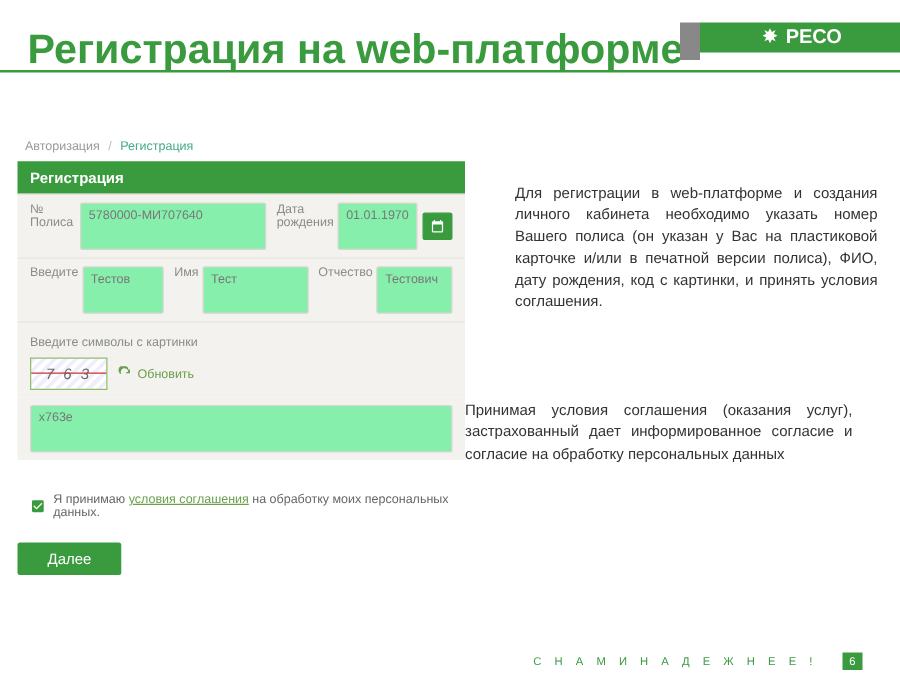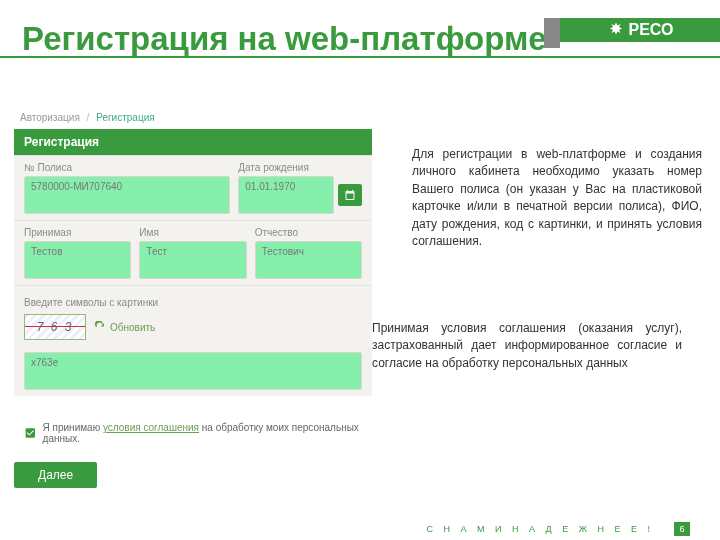--- a/index.html
+++ b/index.html
@@ -9,21 +9,21 @@
   .topbar-gray{position:absolute;top:18px;right:160px;width:16px;height:30px;background:#888}
   h1.title{position:absolute;top:20px;left:22px;color:#3a9b3e;font-size:33px;font-weight:bold}
   .underline{position:absolute;top:56px;left:0;width:720px;height:2px;background:#3a9b3e}
   .form-shot{position:absolute;top:108px;left:14px;width:358px}
   .breadcrumb{font-size:10px;color:#999;padding:4px 6px}
   .breadcrumb .sep{margin:0 4px;color:#bbb}
   .breadcrumb .active{color:#4a8;}
   .reg-head{background:#3a9b3e;color:#fff;font-size:12px;font-weight:bold;padding:6px 10px;margin-top:2px}
   .panel{background:#f3f2ee;border-top:1px solid #e5e3dc}
   .row{display:flex;gap:8px;padding:6px 10px}
-  .field{flex:1;display:flex;flex-direction:column;gap:3px}
+  .field{flex:1;display:flex;flex-direction:row;gap:3px}
   .lbl{font-size:10px;color:#898c88}
   .inp{height:38px;border:1px solid #d8d6cf;background:#86efac;border-radius:2px;font-size:10px;color:#777;padding:0 6px;line-height:20px;width:100%}
   .date-wrap{display:flex;gap:4px;align-items:center}
   .date-wrap .inp{flex:1}
   .cal-btn{width:24px;height:22px;border:1px solid #3a9b3e;background:#3a9b3e;border-radius:2px;display:flex;align-items:center;justify-content:center}
   .cal-btn svg{width:12px;height:12px;fill:#fff}
   .captcha-row{display:flex;align-items:center;gap:8px;padding:4px 10px 6px}
   .captcha-img{width:62px;height:26px;border:1px solid #8fbf69;background:repeating-linear-gradient(135deg,#eef 0 3px,#fff 3px 6px);display:flex;align-items:center;justify-content:center;font-size:12px;font-style:italic;color:#666;letter-spacing:2px;position:relative}
   .captcha-img::before{content:"";position:absolute;left:0;right:0;top:11px;border-top:1px solid #c33}
   .refresh{display:flex;align-items:center;gap:4px;font-size:10px;color:#6a9f4c}
@@ -78,21 +78,21 @@
               </svg>
           </div>
         </div>
       </div>
     </div>
   </div>
 
   <div class="panel">
     <div class="row">
       <div class="field">
-        <span class="lbl">Принимая</span>
+        <span class="lbl">Введите</span>
         <div class="inp">Тестов</div>
       </div>
       <div class="field">
         <span class="lbl">Имя</span>
         <div class="inp">Тест</div>
       </div>
       <div class="field">
         <span class="lbl">Отчество</span>
         <div class="inp">Тестович</div>
       </div>

